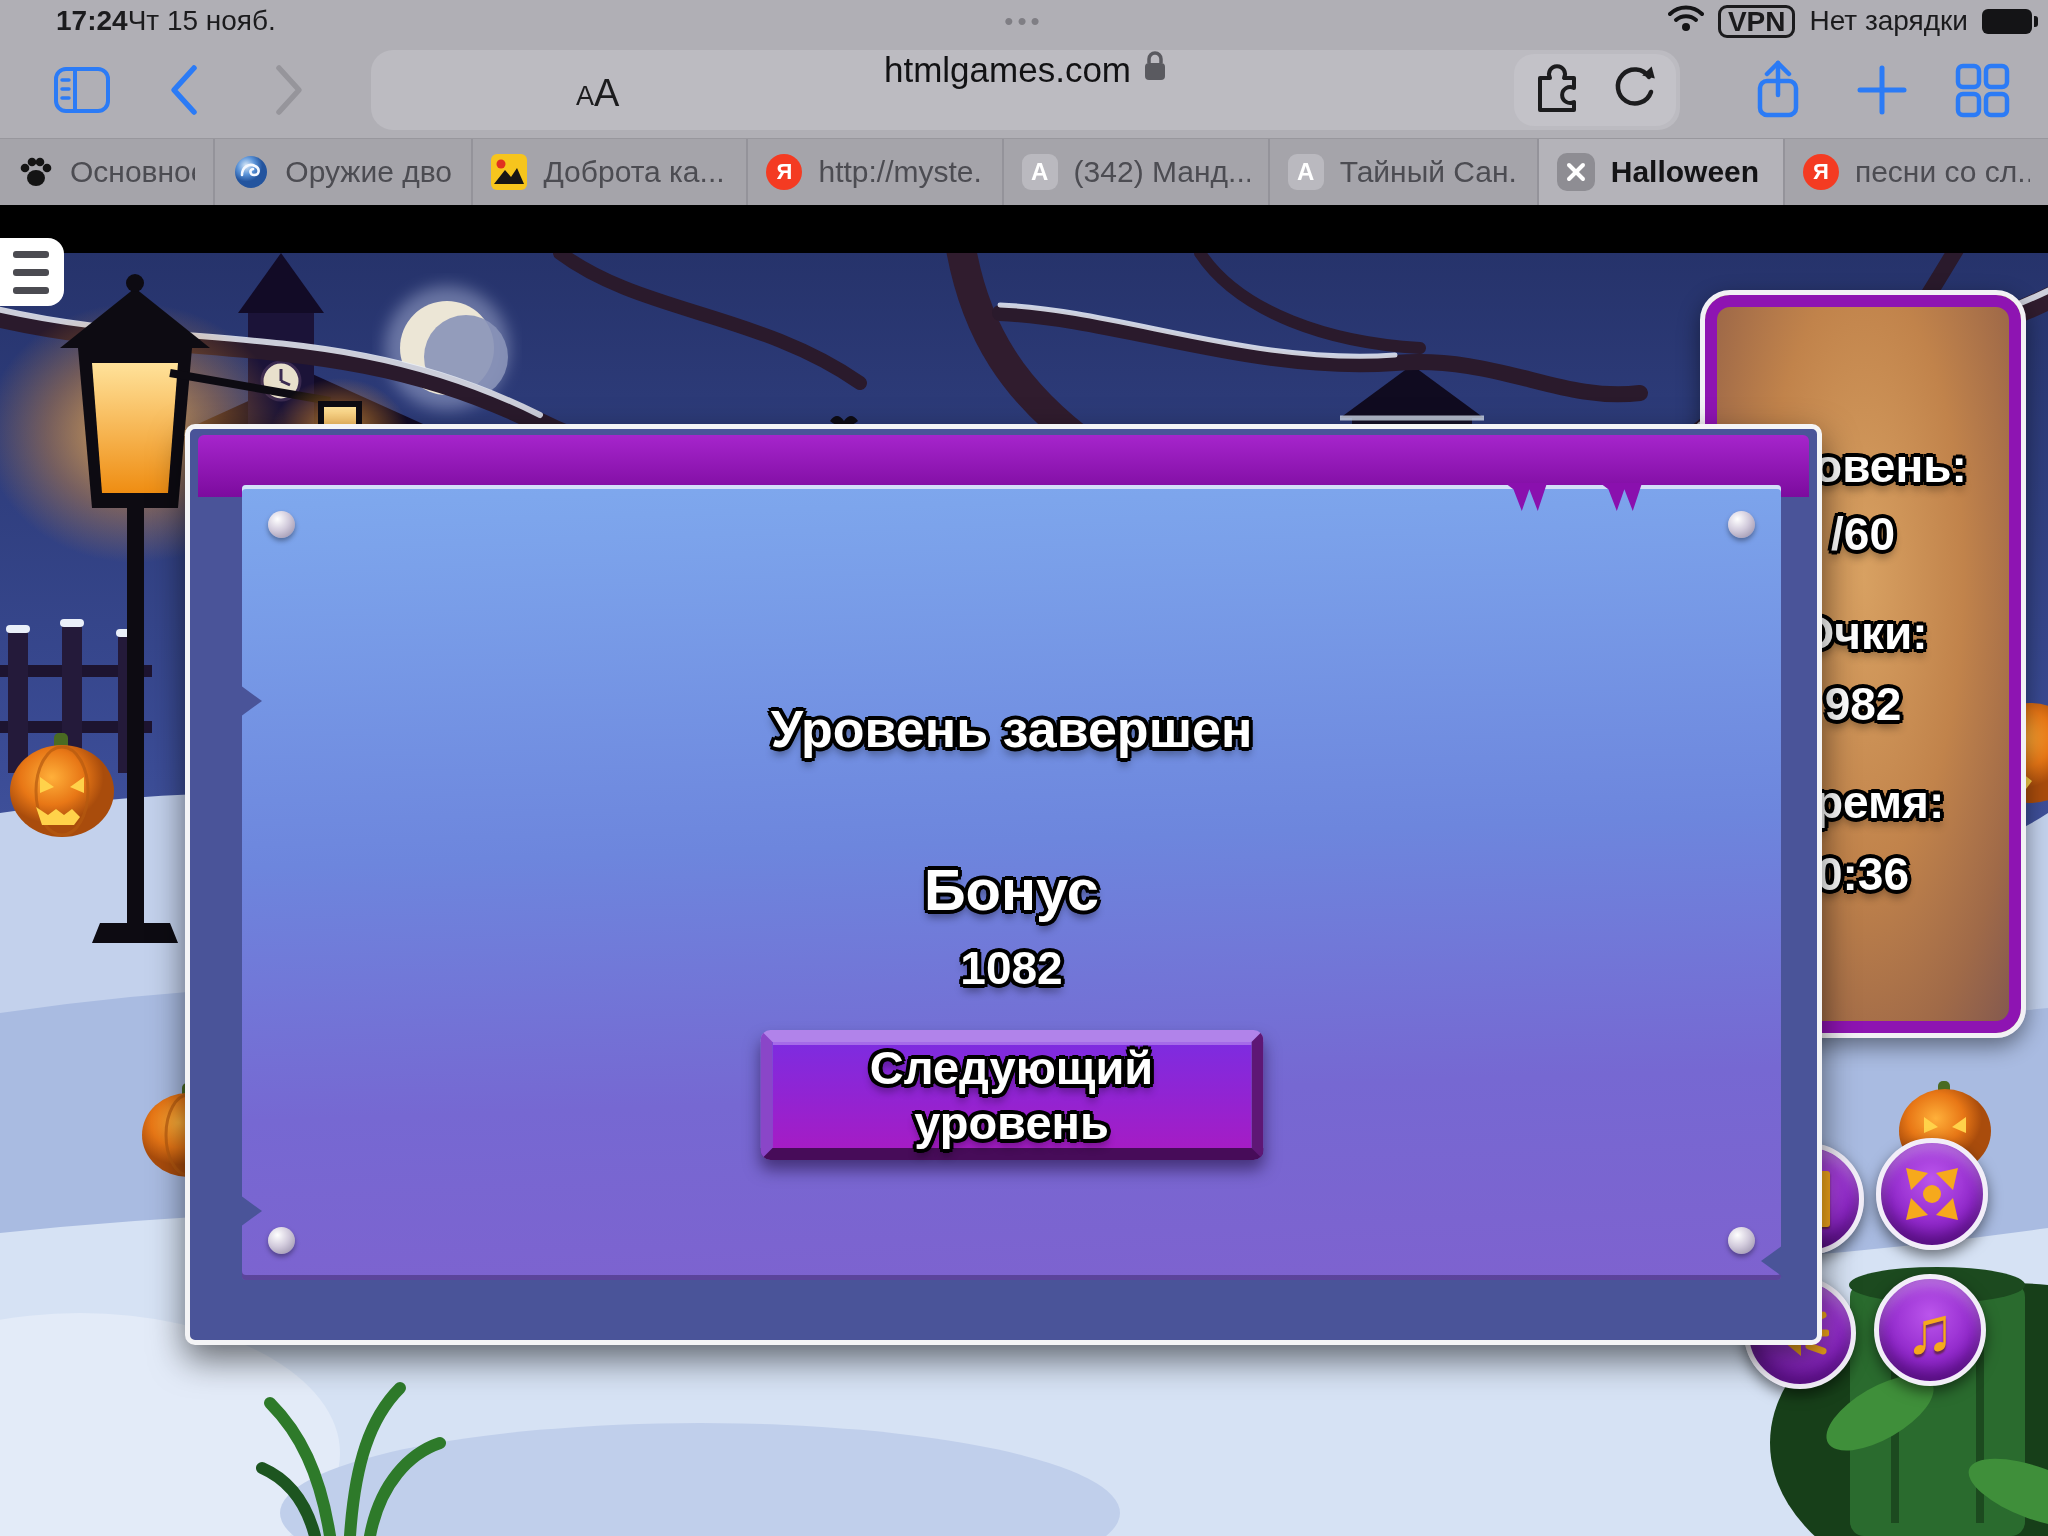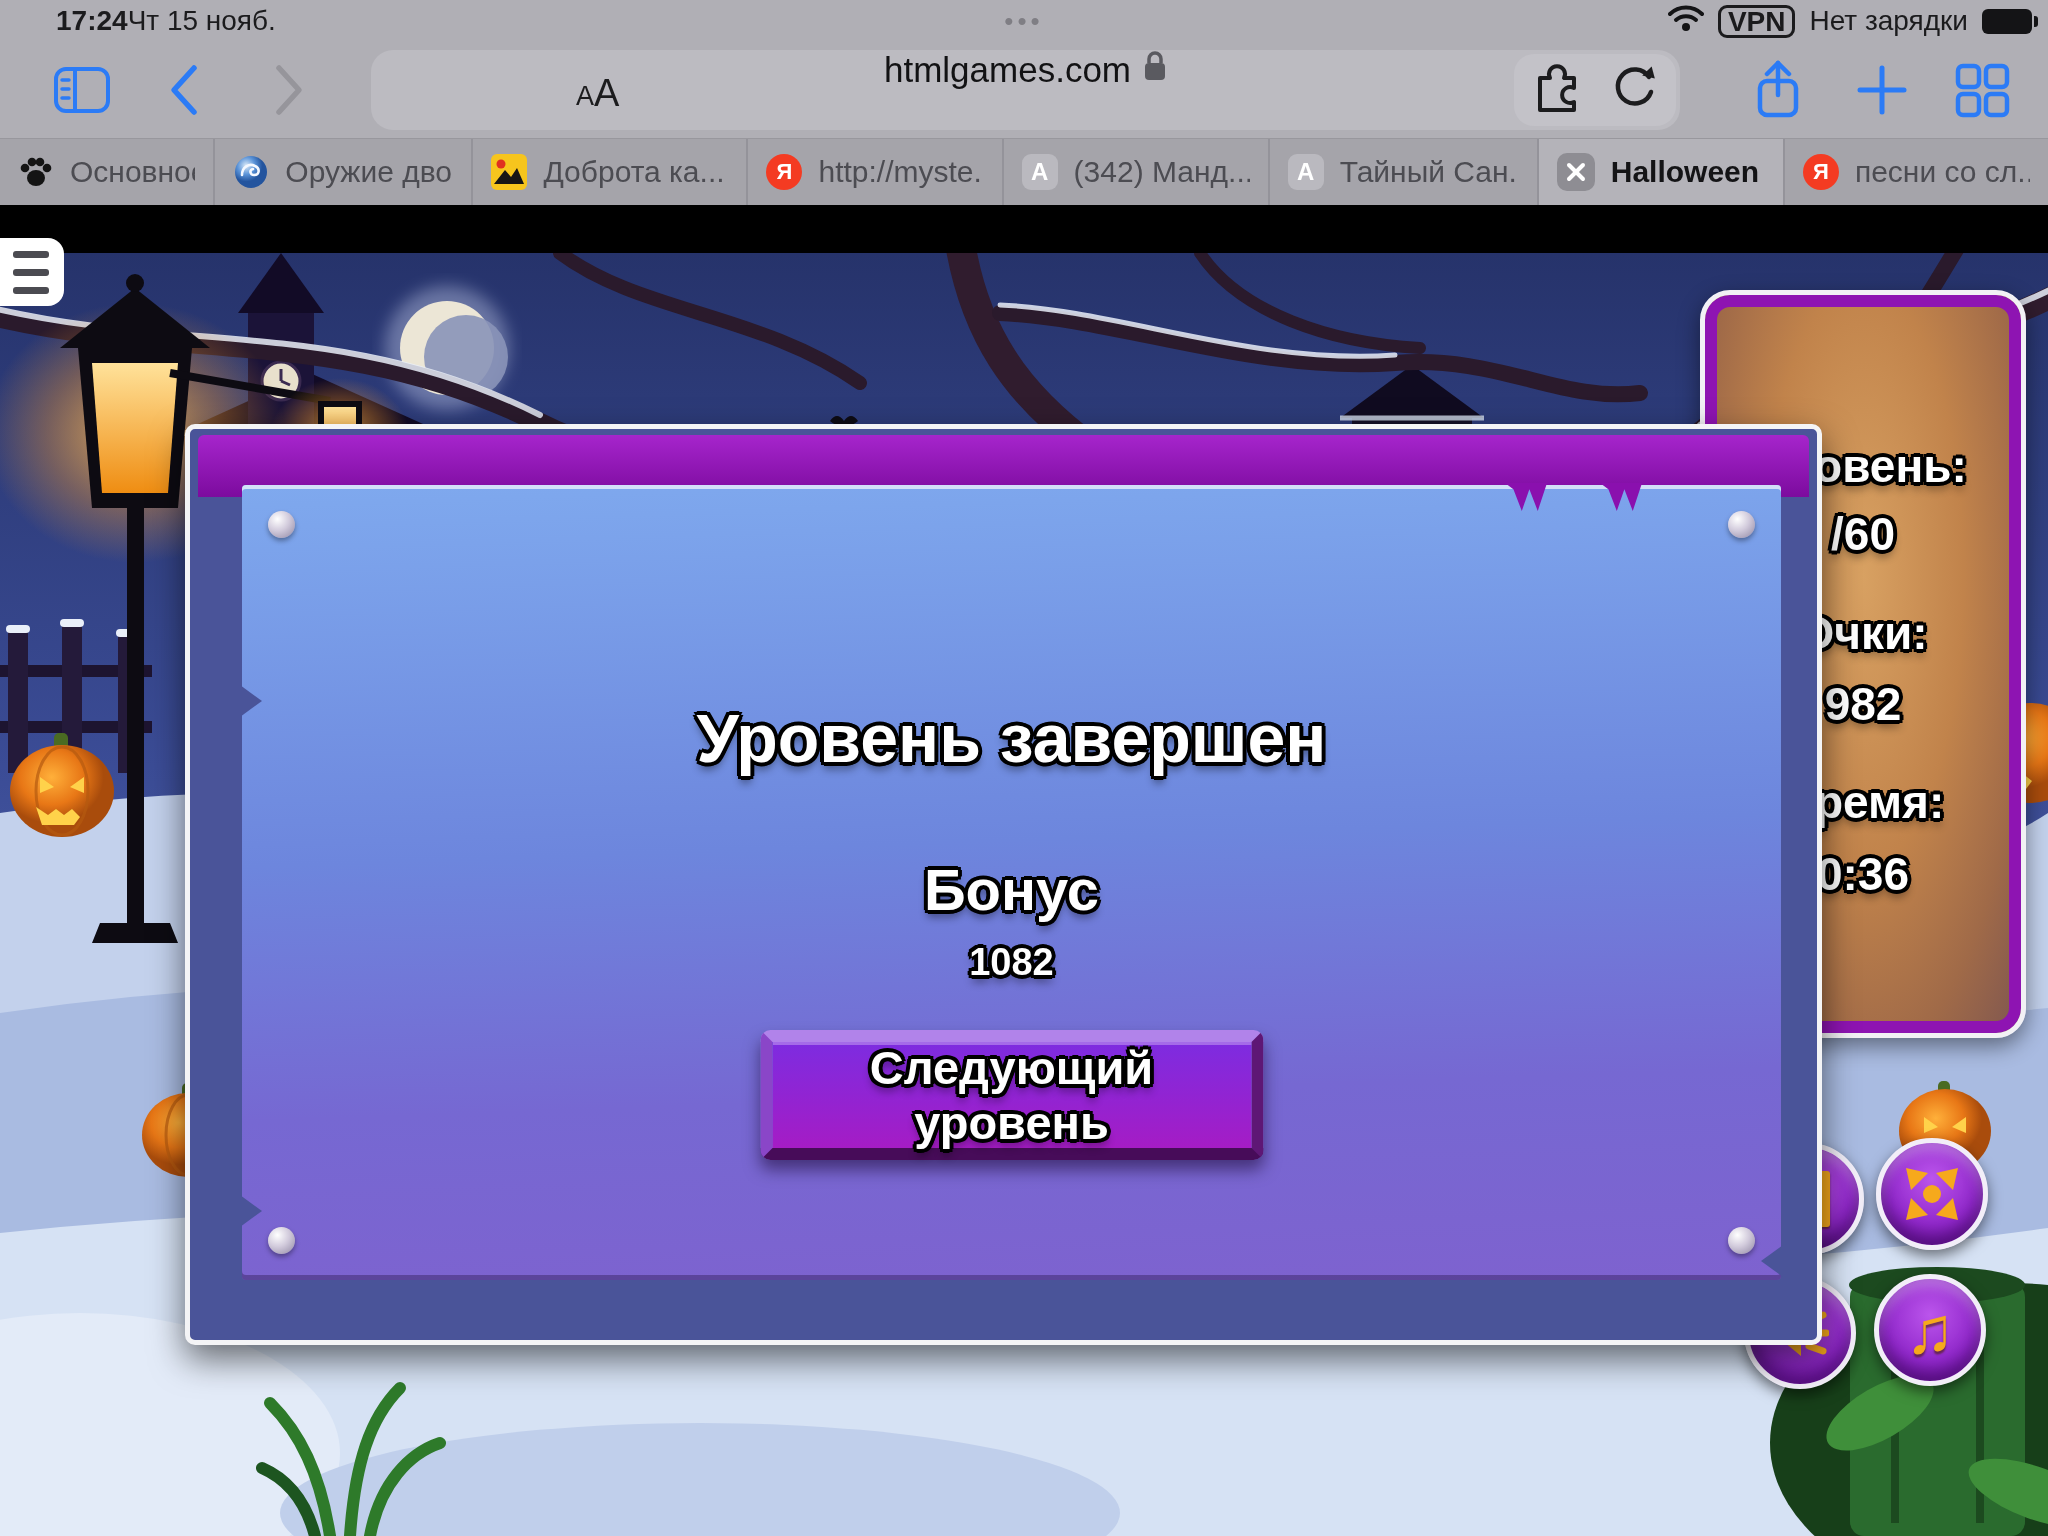--- a/index.html
+++ b/index.html
@@ -89,25 +89,25 @@
     box-shadow:0 3px 5px rgba(0,0,0,.35); }
   .rivet.tl { left:26px; top:26px; } .rivet.tr { right:26px; top:26px; }
   .rivet.bl { left:26px; bottom:26px; } .rivet.br { right:26px; bottom:26px; }
   .notch-w { position:absolute; top:-2px; width:42px; height:28px; background:#8a10ae;
     clip-path:polygon(0 0,100% 0,78% 100%,58% 22%,40% 100%,20% 22%); }
   .notch-l { position:absolute; left:-2px; width:22px; height:32px; background:#4a5499;
     clip-path:polygon(0 0,100% 50%,0 100%); }
   .notch-r { position:absolute; right:-2px; width:22px; height:32px; background:#4a5499;
     clip-path:polygon(100% 0,0 50%,100% 100%); }
   .dlg-title { position:absolute; top:214px; width:100%; text-align:center;
-    font-size:68px; font-weight:700; }
+    font-size:52px; font-weight:700; }
   .dlg-bonus { position:absolute; top:371px; width:100%; text-align:center;
     font-size:58px; font-weight:700; }
   .dlg-bonus-val { position:absolute; top:456px; width:100%; text-align:center;
-    font-size:38px; font-weight:700; }
+    font-size:46px; font-weight:700; }
   .next-btn { position:absolute; top:545px; left:50%; transform:translateX(-50%);
     width:503px; height:130px; cursor:pointer;
     background:linear-gradient(#7d2ce0,#a51cc5);
     border-style:solid; border-width:12px;
     border-color:#b183ea #5e1775 #470c59 #8a46c8;
     box-shadow:0 10px 16px rgba(20,0,40,.5), inset 0 3px 0 rgba(255,255,255,.3);
     display:flex; align-items:center; justify-content:center;
     font-family:"Liberation Sans", sans-serif;border-radius:10px; }
   .next-btn span { font-size:47px; font-weight:700; }
 

